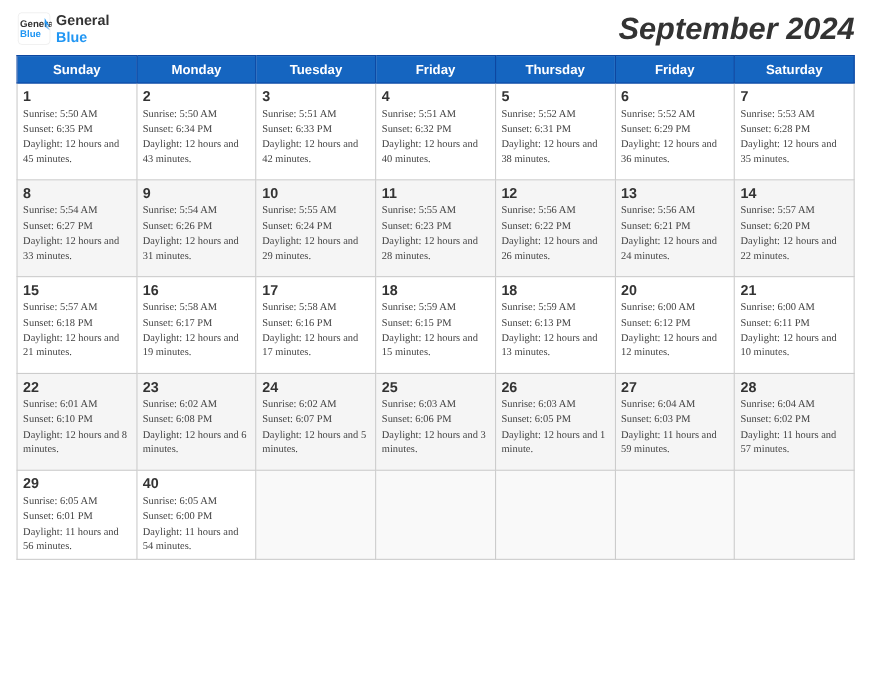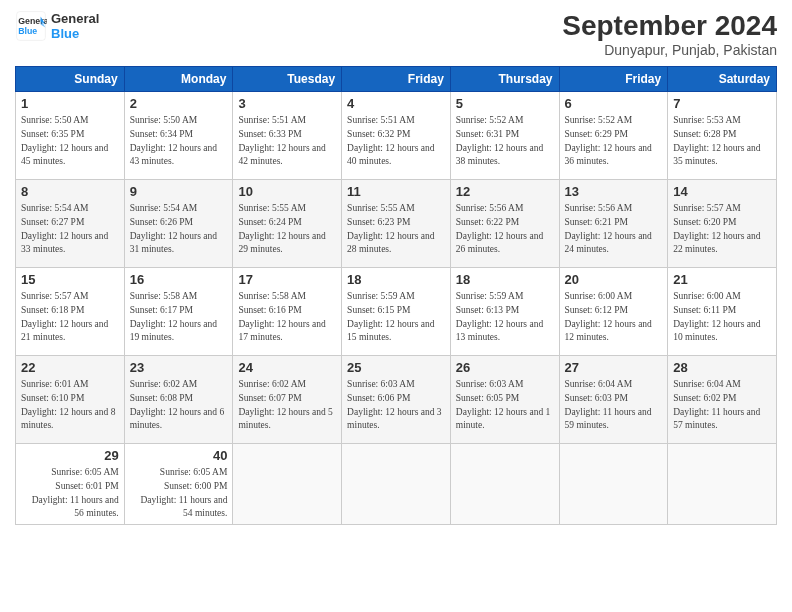--- a/index.html
+++ b/index.html
@@ -27,38 +27,39 @@
       display: flex;
       align-items: center;
       gap: 4px;
     }
     .logo-icon {
       width: 32px;
       height: 32px;
     }
     .title-block {
       text-align: right;
+      font-style: italic;
     }
     .month-title {
       font-size: 28px;
       font-weight: bold;
       color: #333;
     }
     .location {
       font-size: 14px;
       color: #555;
     }
     .calendar {
       width: 100%;
       border-collapse: collapse;
     }
     .calendar th {
       background: #1565C0;
       color: #fff;
-      text-align: right;
+      text-align: center;
       padding: 5px 6px;
       font-size: 12px;
       font-weight: bold;
       border: 1px solid #0d47a1;
     }
     .calendar td {
       vertical-align: top;
       border: 1px solid #ccc;
       padding: 4px 5px;
       width: 14.28%;
@@ -79,21 +80,20 @@
       font-size: 9.5px;
       color: #444;
       line-height: 1.35;
       font-family: Liberation Serif, serif;
     }
     .empty-cell {
       background: #f9f9f9 !important;
     }
     .last-row td {
       height: 80px;
-      text-align: right;
     }
   </style>
 </head>
 <body>
 
 <div class="page">
   <div class="header">
     <div class="logo">
       <svg class="logo-icon" viewBox="0 0 40 40">
         <rect x="2" y="2" width="36" height="36" rx="4" fill="white" stroke="#ddd" stroke-width="0.5"></rect>
@@ -102,21 +102,20 @@
         <polygon points="32,8 38,18 32,14" fill="#2196F3"></polygon>
         <polygon points="32,12 38,22 32,18" fill="#2196F3" opacity="0.6"></polygon>
       </svg>
       <div>
         <div style="font-size:13px;font-weight:bold;color:#333;">General</div>
         <div style="font-size:13px;font-weight:bold;color:#2196F3;">Blue</div>
       </div>
     </div>
     <div class="title-block">
       <div class="month-title">September 2024</div>
-      <div class="location">Dunyapur, Punjab, Pakistan</div>
     </div>
   </div>
 
   <table class="calendar">
     <thead>
       <tr>
         <th>Sunday</th>
         <th>Monday</th>
         <th>Tuesday</th>
         <th>Friday</th>

